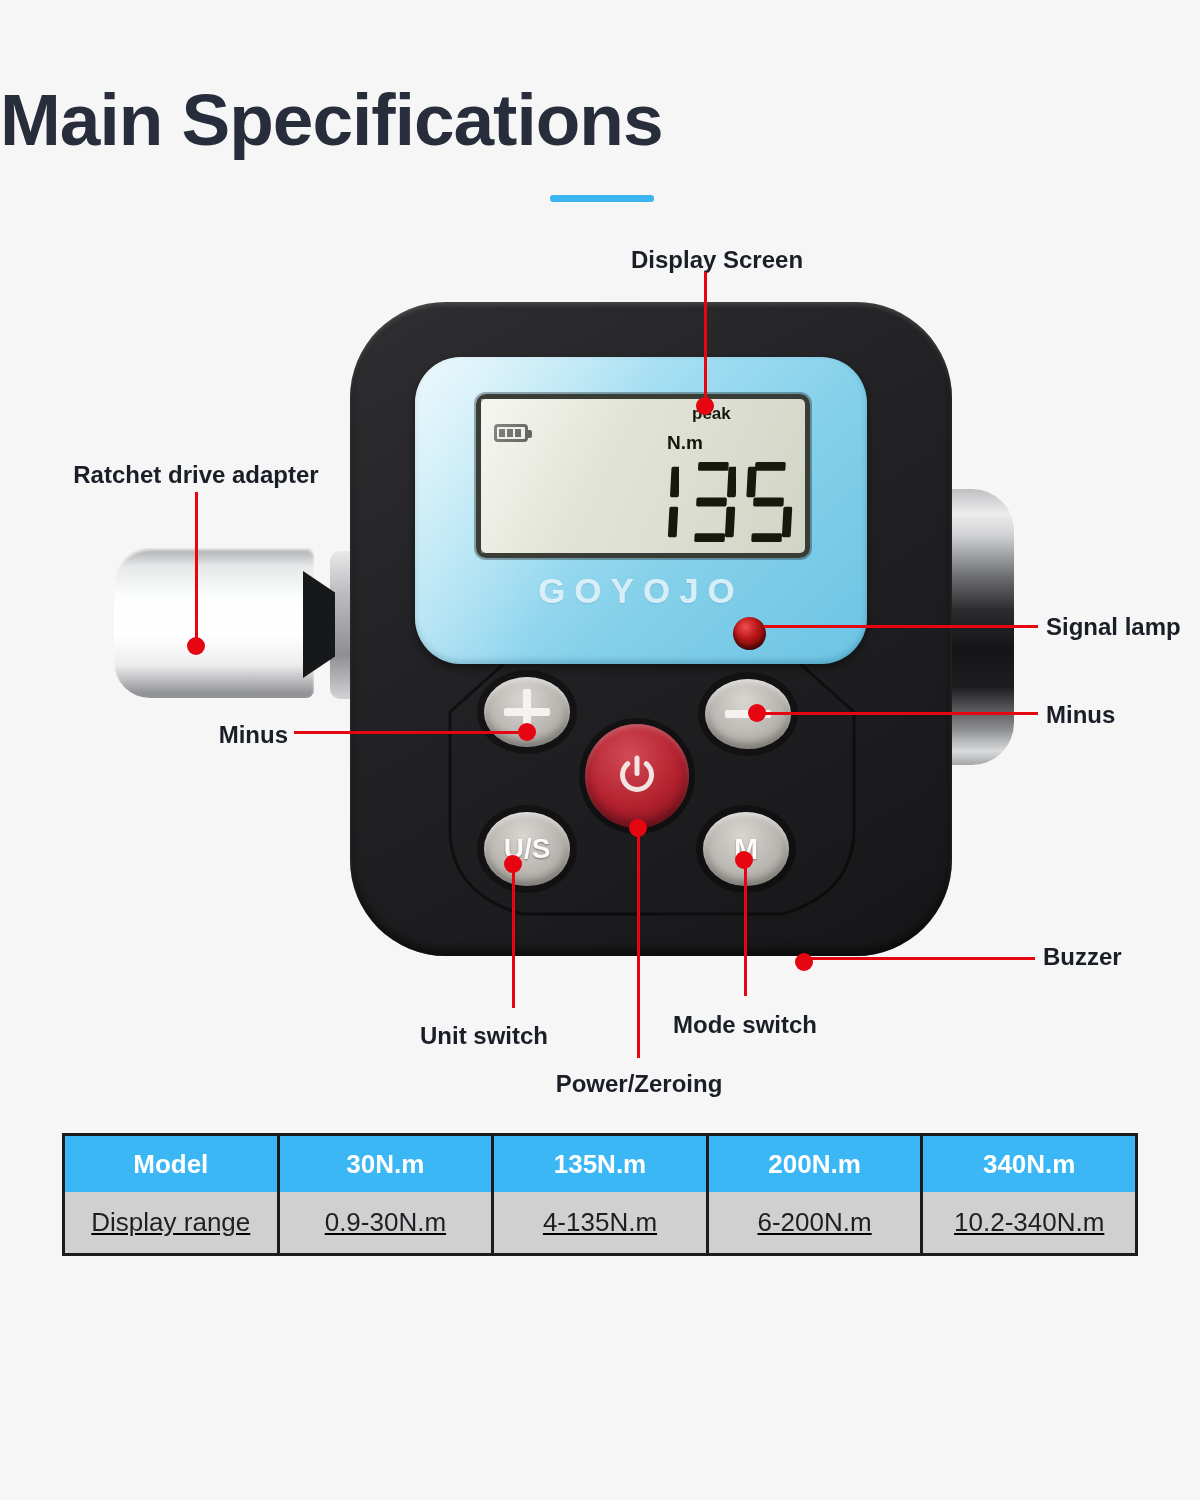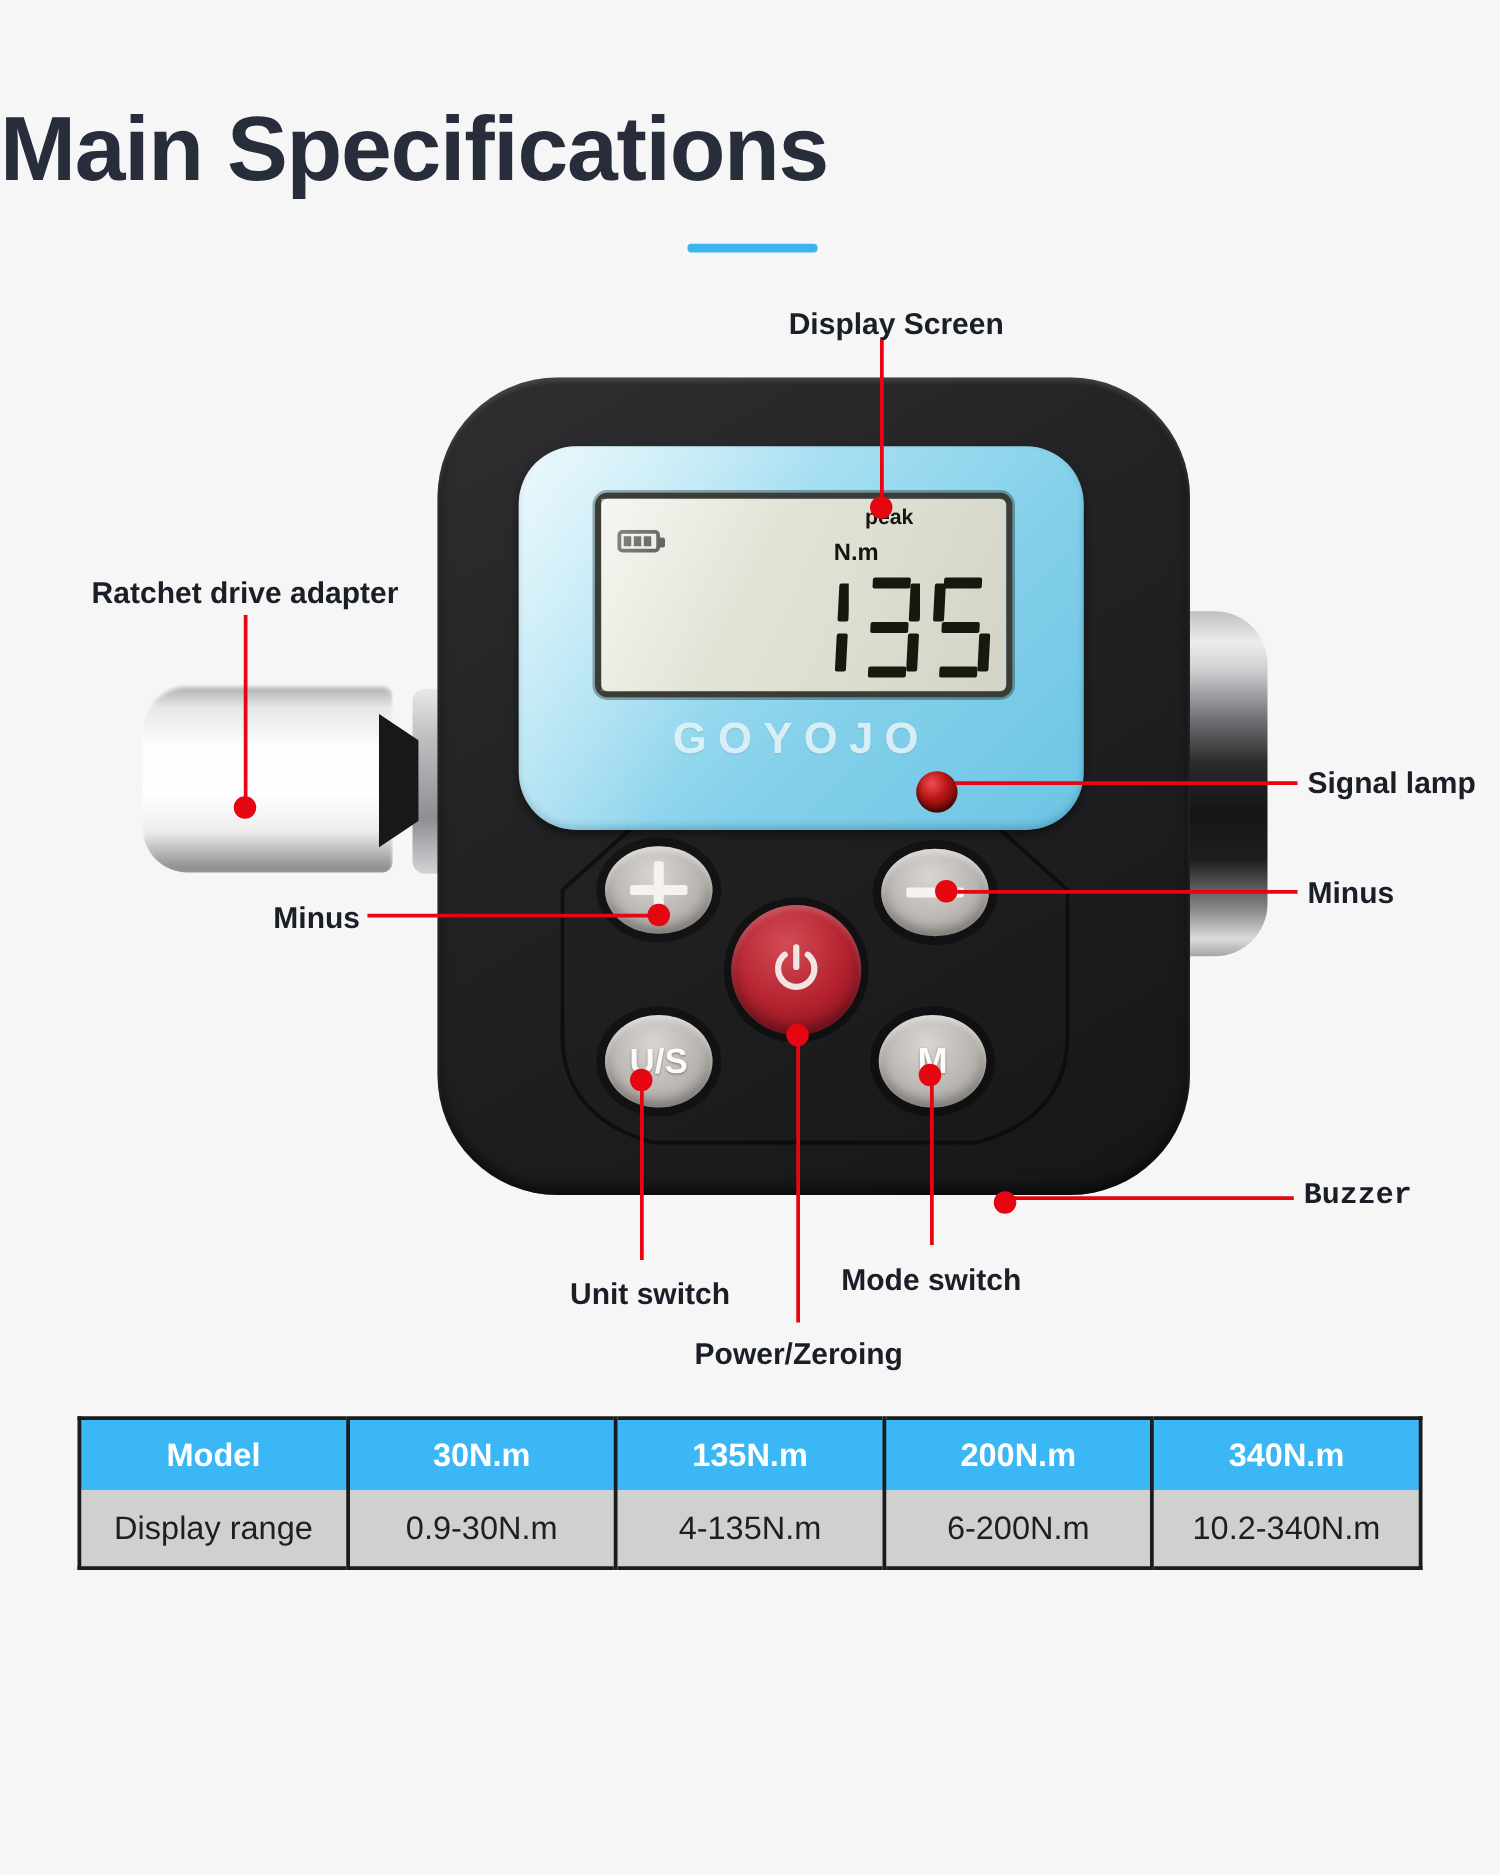--- a/index.html
+++ b/index.html
@@ -149,21 +149,21 @@
   }
   .spec th,.spec td{
     width:20%; text-align:center; vertical-align:middle;
     font-size:26px; padding:0 6px;
   }
   .spec th[scope="col"]{height:56px; background:#3cb7f5; color:#ffffff; font-weight:bold;}
   .spec td, .spec th[scope="row"]{color:#1d1f23; font-weight:normal;}
   .spec th[scope="row"]{font-weight:normal; line-height:1.12;}
   .spec tr.r-dark  td,.spec tr.r-dark  th[scope="row"]{background:#d0d0d1;}
   .spec tr.r-light td,.spec tr.r-light th[scope="row"]{background:#e9e9ea;}
-  .spec tr.r1{height:62px;} .spec tr.r2{height:62px;}
+  .spec tr.r1{height:62px;text-decoration:underline;} .spec tr.r2{height:62px;}
   .spec tr.r3{height:59px;} .spec tr.r4{height:61px;}
   .spec th:not(:first-child),.spec td:not(:first-child){border-left:3px solid #1b1b1d;margin-top:28px;}
 </style>
 </head>
 <body>
 
 <div class="page">
 
   <h1 class="title">Main Specifications</h1>
   <div class="underline"></div>
@@ -251,25 +251,25 @@
     <div class="co-line h" style="left:764px; top:625px; width:274px;"></div>
 
     <div class="co-label" style="left:1046px; top:701px;">Minus</div>
     <div class="co-line h" style="left:755px; top:712px; width:283px;"></div>
     <div class="co-dot" style="left:748px; top:704px;"></div>
 
     <div class="co-label co-right" style="left:288px; top:721px;">Minus</div>
     <div class="co-line h" style="left:294px; top:731px; width:236px;"></div>
     <div class="co-dot" style="left:518px; top:723px;"></div>
 
-    <div class="co-label" style="left:1043px; top:943px;font-family:Liberation Mono, monospace;">Buzzer</div>
+    <div class="co-label" style="left:1043px; top:943px;">Buzzer</div>
     <div class="co-line h" style="left:806px; top:957px; width:229px;"></div>
     <div class="co-dot" style="left:795px; top:953px;"></div>
 
-    <div class="co-label co-center" style="left:520px; top:1022px;text-align:right;">Unit switch</div>
+    <div class="co-label co-center" style="left:484px; top:1022px;text-align:right;">Unit switch</div>
     <div class="co-line v" style="left:512px; top:864px; height:144px;"></div>
     <div class="co-dot" style="left:504px; top:855px;"></div>
 
     <div class="co-label co-center" style="left:745px; top:1011px;">Mode switch</div>
     <div class="co-line v" style="left:744px; top:860px; height:136px;"></div>
     <div class="co-dot" style="left:735px; top:851px;"></div>
 
     <div class="co-label co-center" style="left:639px; top:1070px;">Power/Zeroing</div>
     <div class="co-line v" style="left:637px; top:828px; height:230px;"></div>
     <div class="co-dot" style="left:629px; top:819px;"></div>

